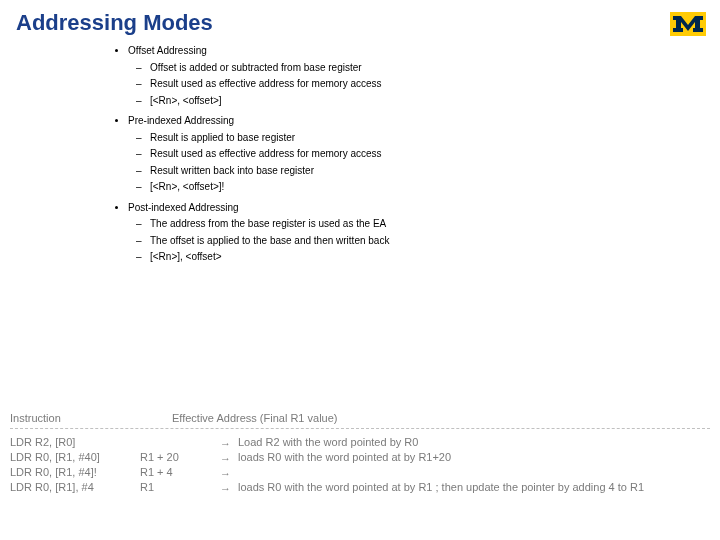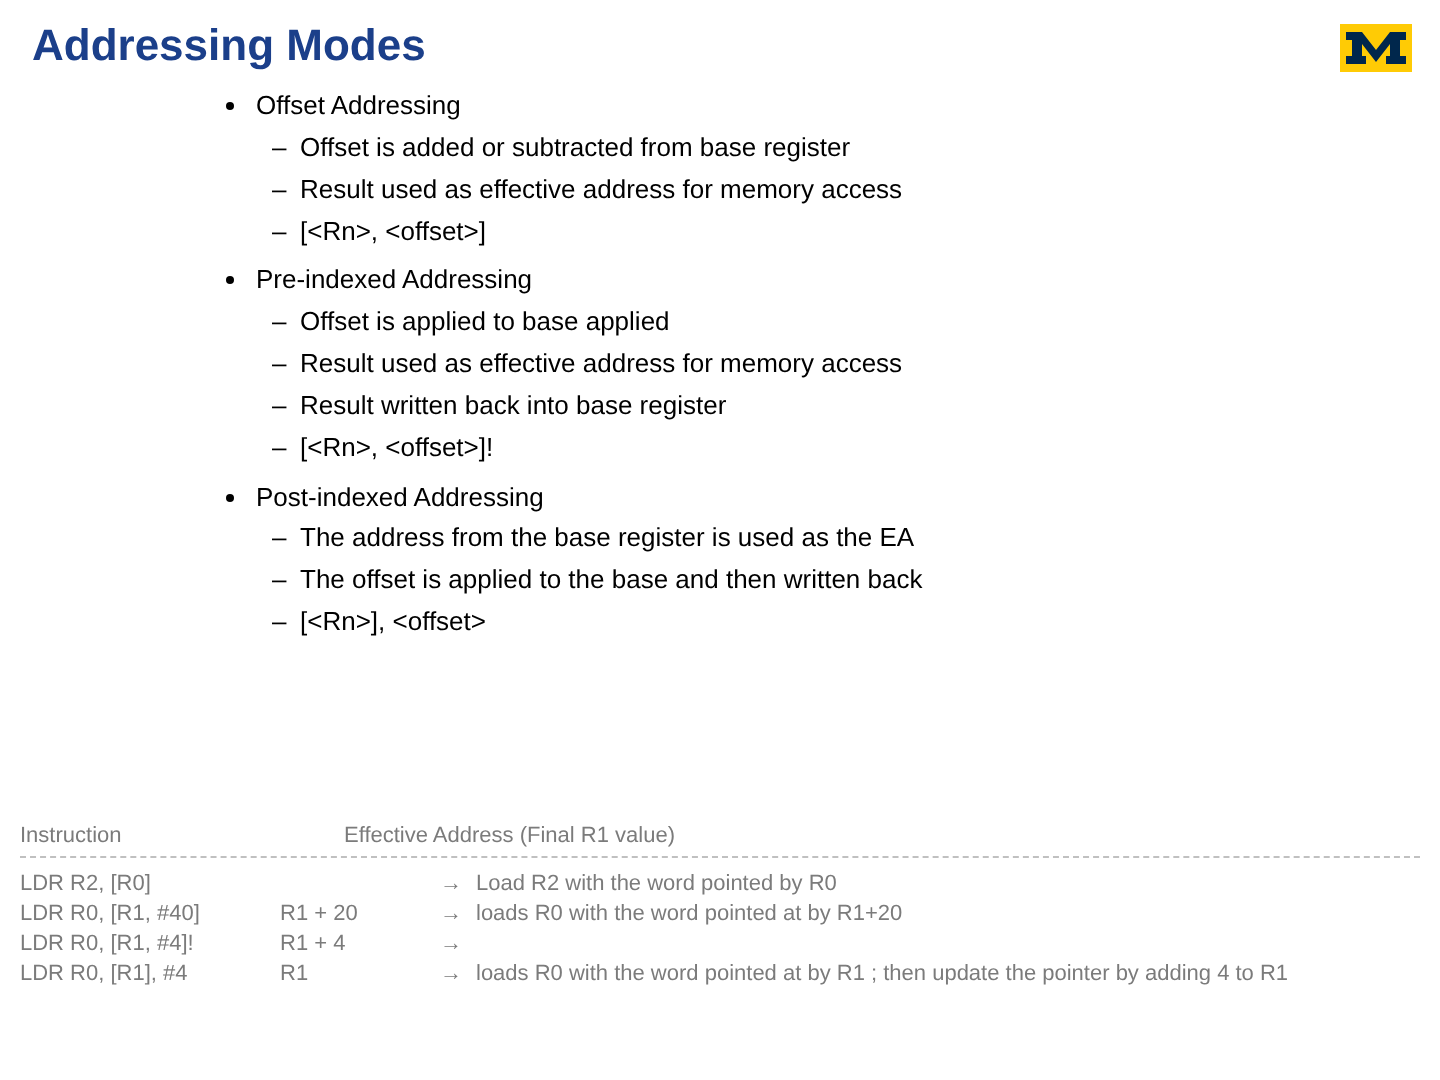--- a/index.html
+++ b/index.html
@@ -32,21 +32,21 @@
     top: 12px;
     width: 36px;
     height: 24px;
   }
   .logo svg { width: 36px; height: 24px; }
   .content {
     position: absolute;
     left: 100px;
     top: 44px;
     width: 580px;
-    font-size: 13px;
+    font-size: 10px;
     line-height: 1.45;
   }
   ul.top {
     list-style: disc;
     margin: 0;
     padding-left: 28px;
   }
   ul.top > li {
     margin-bottom: 2px;
   }
@@ -116,21 +116,21 @@
         <span>Offset Addressing</span>
         <ul class="sub">
           <li>Offset is added or subtracted from base register</li>
           <li>Result used as effective address for memory access</li>
           <li>[&lt;Rn&gt;, &lt;offset&gt;]</li>
         </ul>
       </li>
       <li>
         <span>Pre-indexed Addressing</span>
         <ul class="sub">
-          <li>Offset is applied to base applied</li>
+          <li>Result is applied to base register</li>
           <li>Result used as effective address for memory access</li>
           <li>Result written back into base register</li>
           <li>[&lt;Rn&gt;, &lt;offset&gt;]!</li>
         </ul>
       </li>
       <li>
         <span>Post-indexed Addressing</span>
         <ul class="sub">
           <li>The address from the base register is used as the EA</li>
           <li>The offset is applied to the base and then written back</li>

